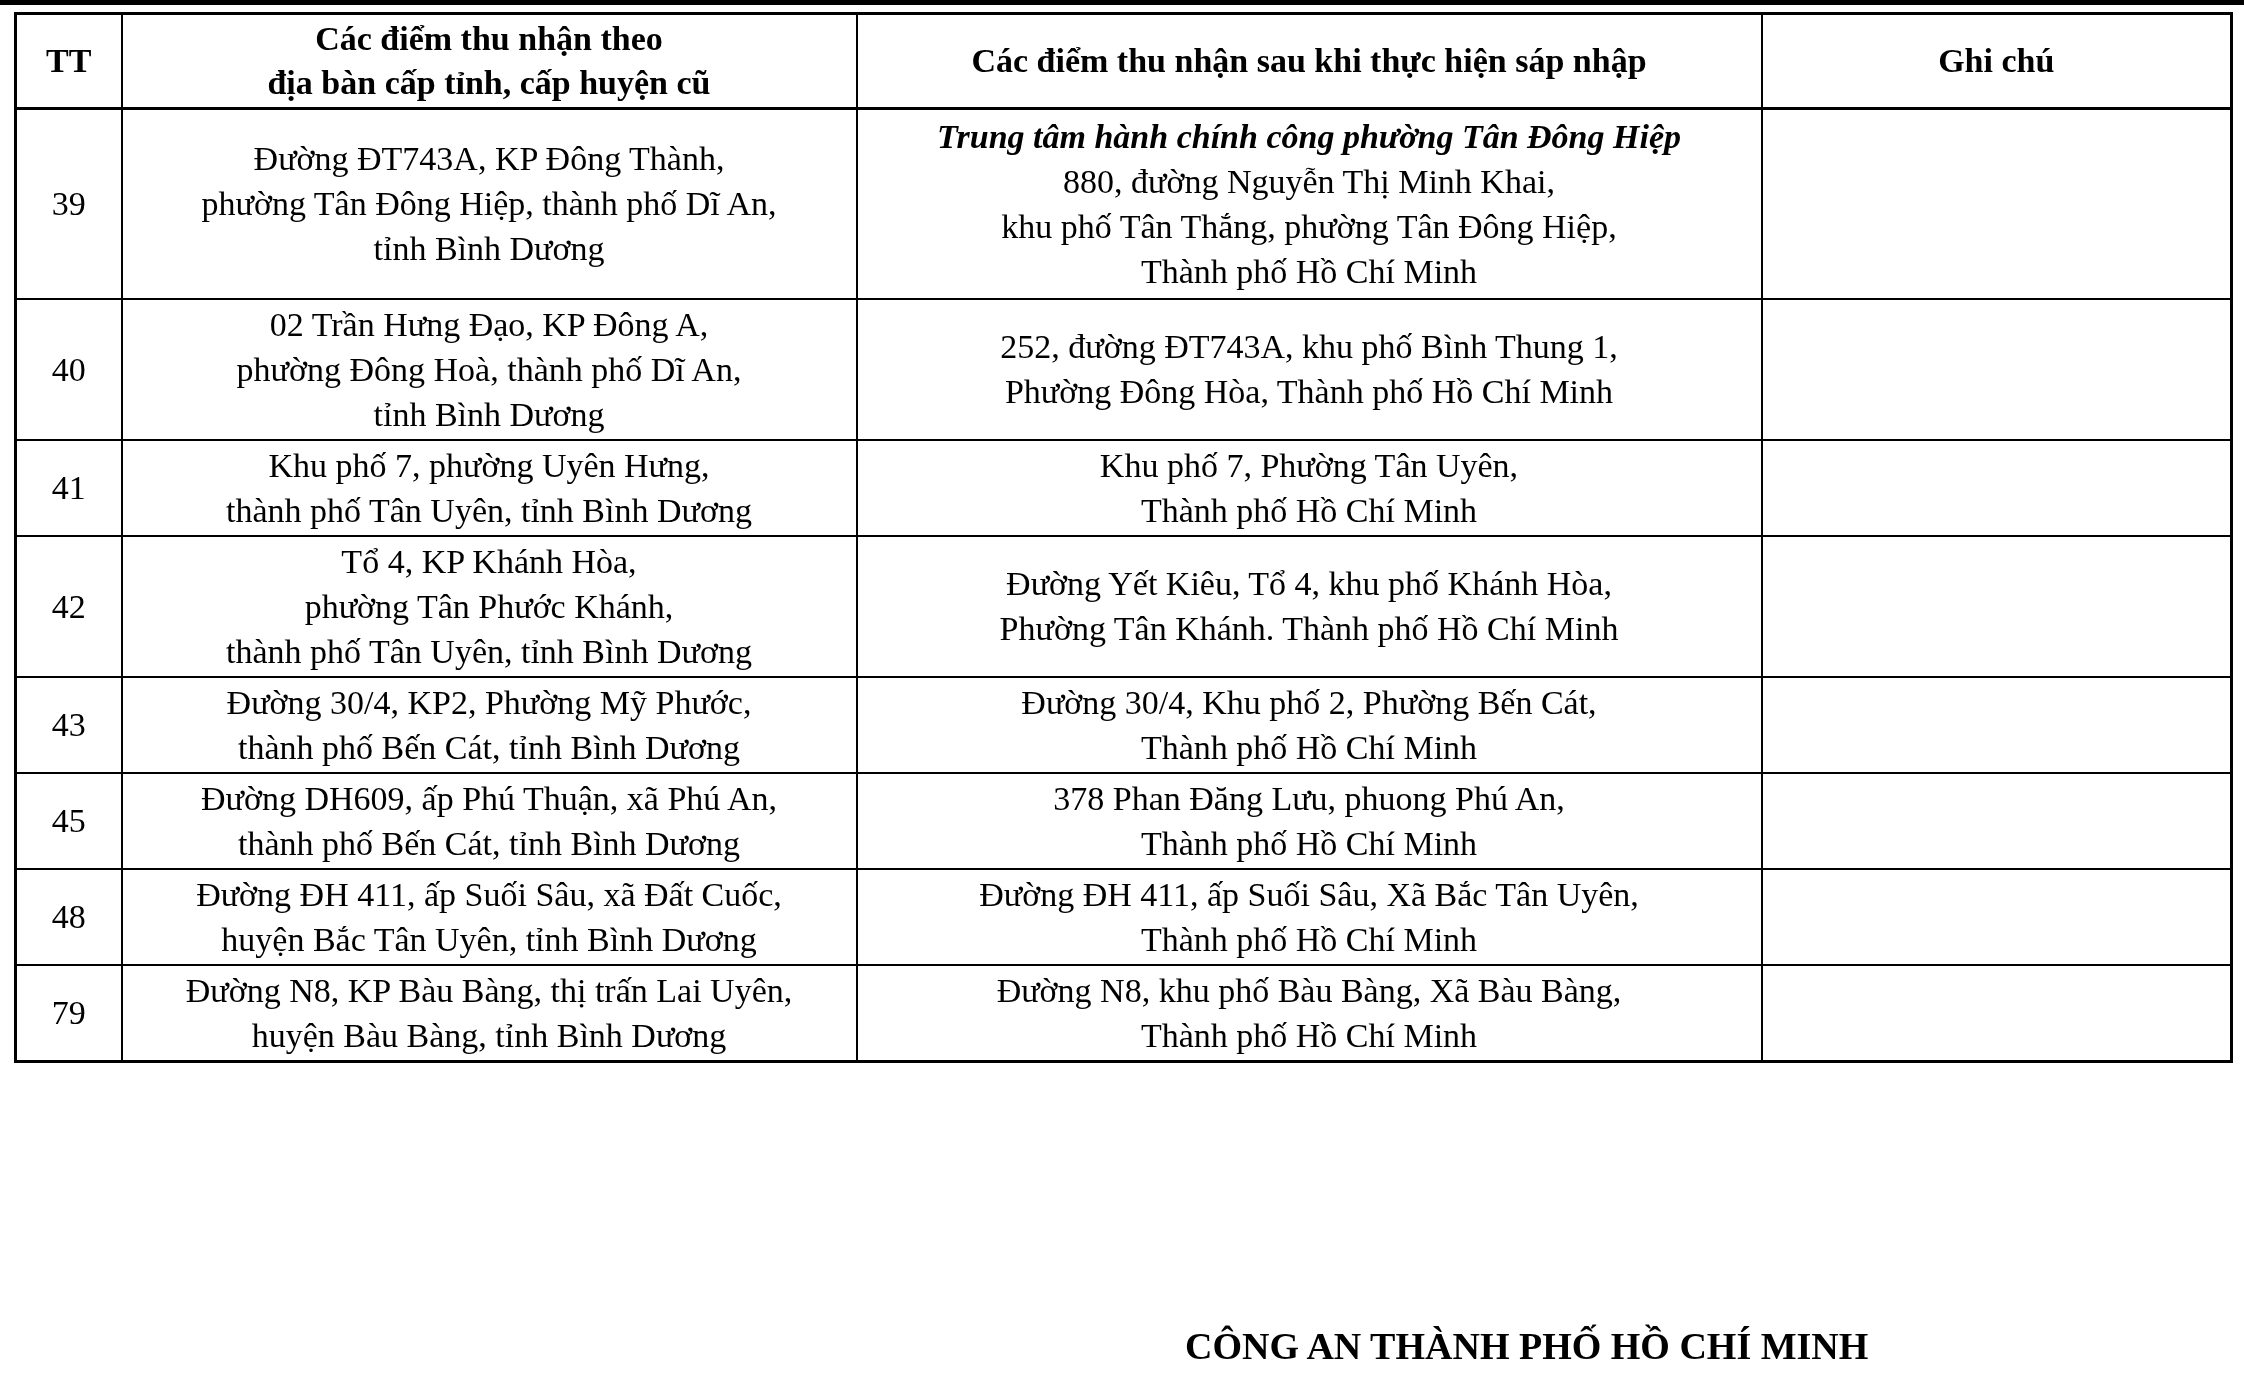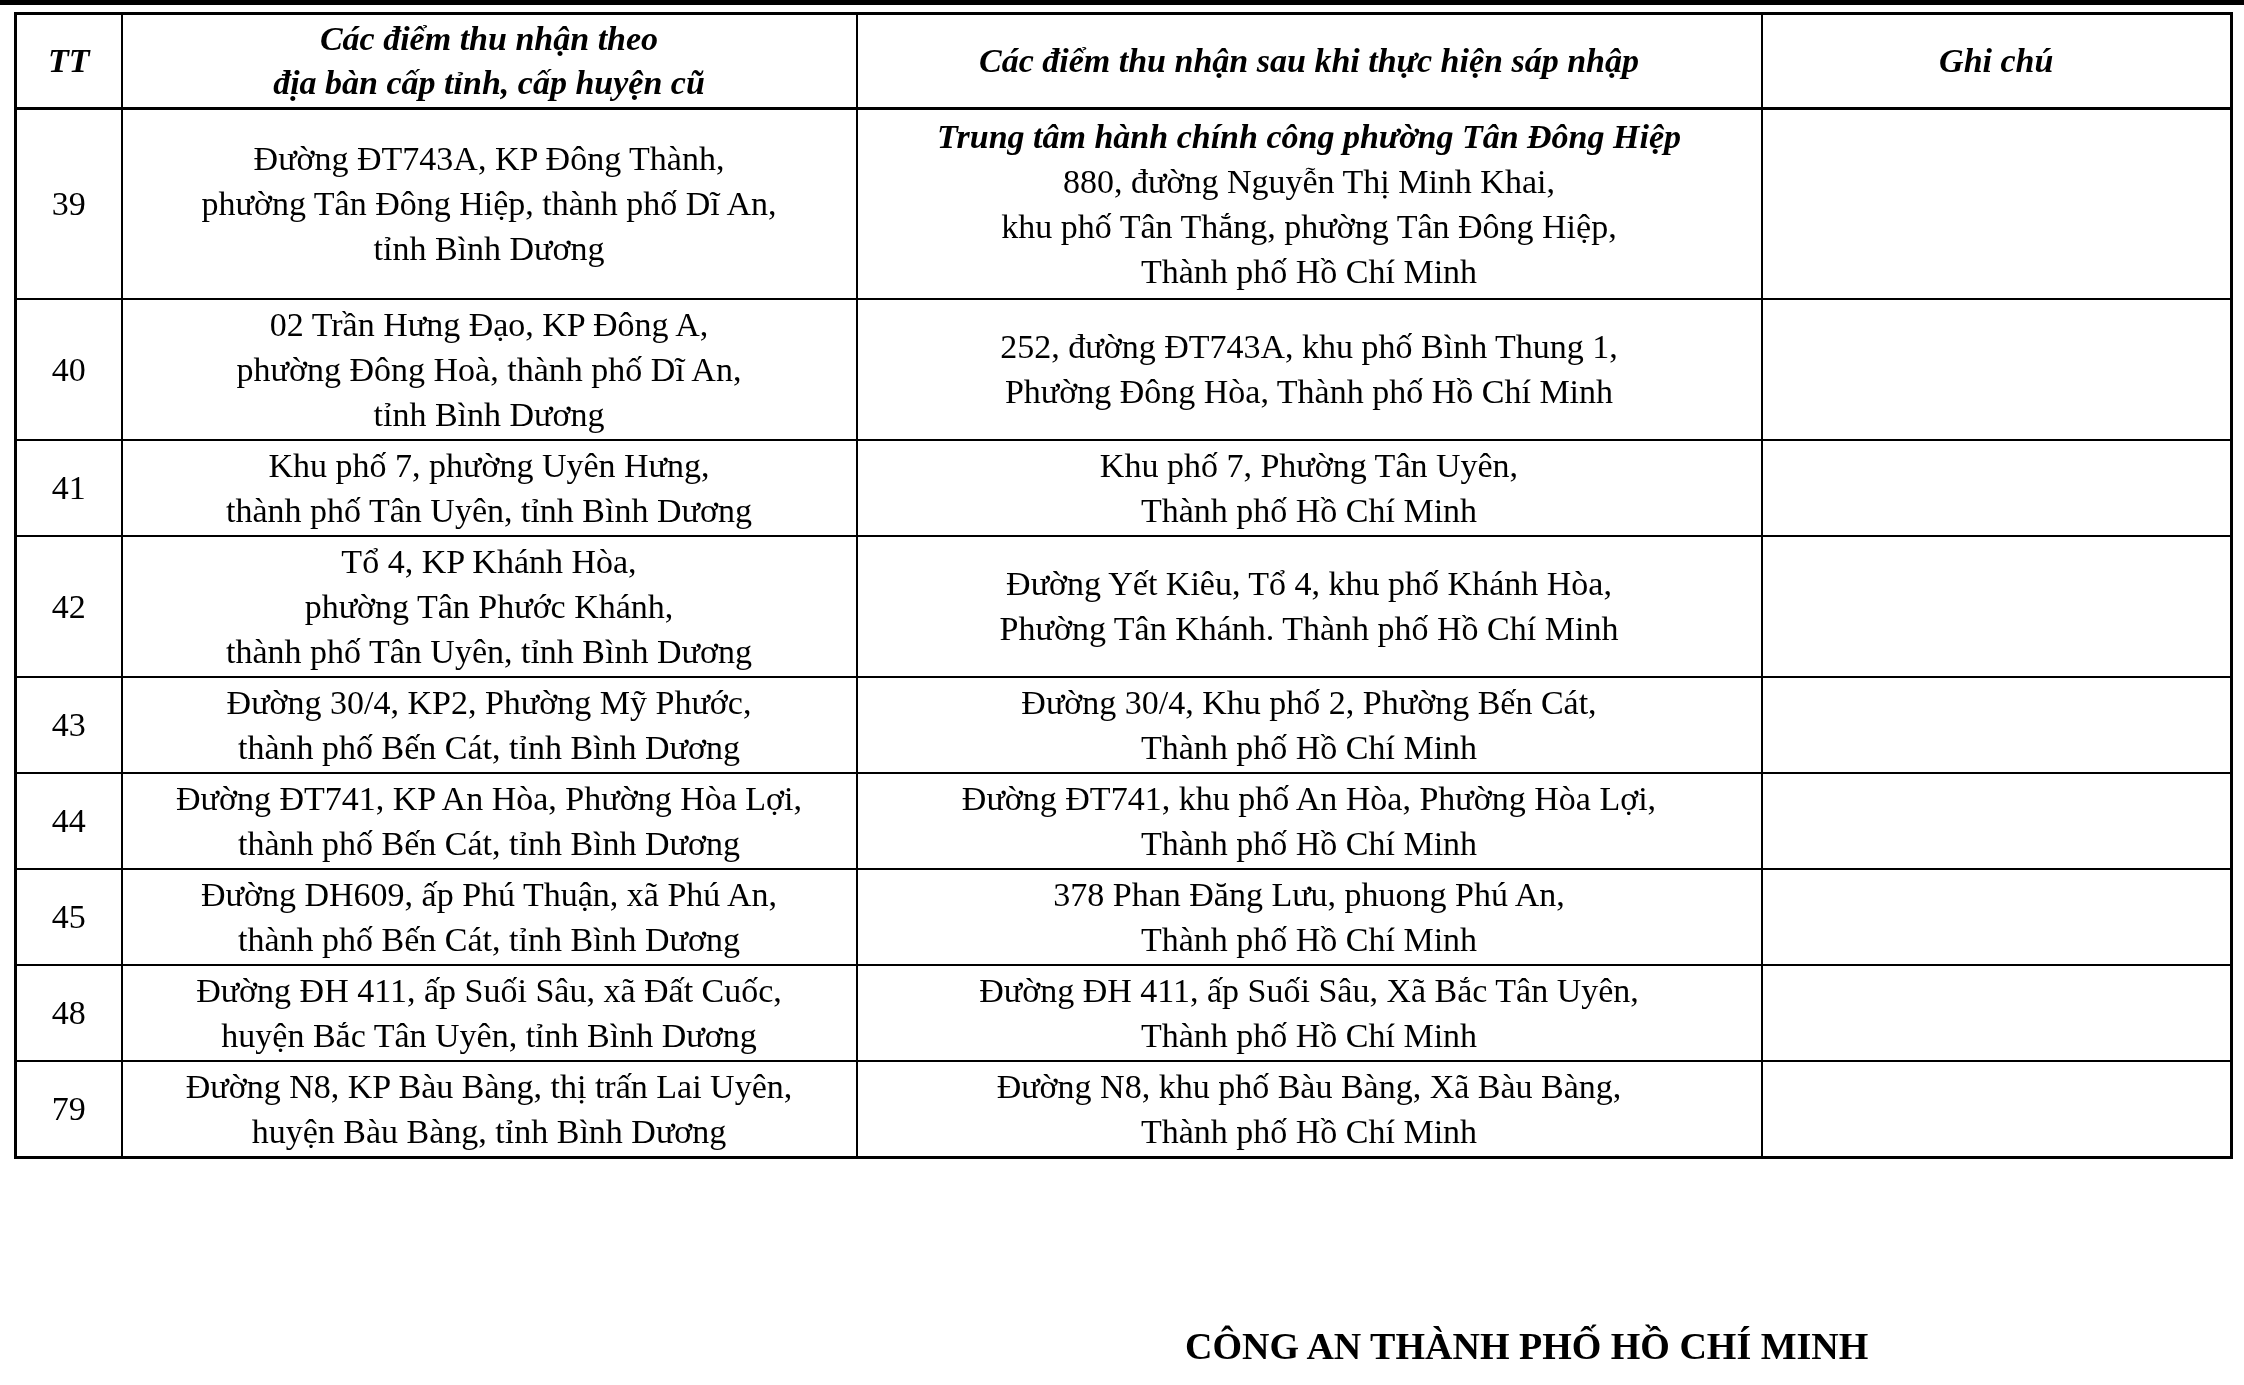--- a/index.html
+++ b/index.html
@@ -42,21 +42,21 @@
 <div class="top-rule"></div>
 
 <table class="doc-table">
   <colgroup>
     <col class="col-tt">
       <col class="col-old">
       <col class="col-new">
       <col class="col-note">
   </colgroup>
   <tbody>
-    <tr style="height:95px;font-style:italic;">
+    <tr style="height:95px;">
       <th>TT</th>
       <th>Các điểm thu nhận theo
 địa bàn cấp tỉnh, cấp huyện cũ</th>
       <th>Các điểm thu nhận sau khi thực hiện sáp nhập</th>
       <th>Ghi chú</th>
     </tr>
 
     <tr style="height:190px;">
       <td>39</td>
       <td>Đường ĐT743A, KP Đông Thành,
@@ -99,28 +99,20 @@
 
     <tr style="height:90px;">
       <td>43</td>
       <td>Đường 30/4, KP2, Phường Mỹ Phước,
 thành phố Bến Cát, tỉnh Bình Dương</td>
       <td>Đường 30/4, Khu phố 2, Phường Bến Cát,
 Thành phố Hồ Chí Minh</td>
       <td></td>
     </tr>
 
-    <tr style="height:90px;">
-      <td>44</td>
-      <td>Đường ĐT741, KP An Hòa, Phường Hòa Lợi,
-thành phố Bến Cát, tỉnh Bình Dương</td>
-      <td>Đường ĐT741, khu phố An Hòa, Phường Hòa Lợi,
-Thành phố Hồ Chí Minh</td>
-      <td></td>
-    </tr>
 
     <tr style="height:90px;">
       <td>45</td>
       <td>Đường DH609, ấp Phú Thuận, xã Phú An,
 thành phố Bến Cát, tỉnh Bình Dương</td>
       <td>378 Phan Đăng Lưu, phuong Phú An,
 Thành phố Hồ Chí Minh</td>
       <td></td>
     </tr>
 

